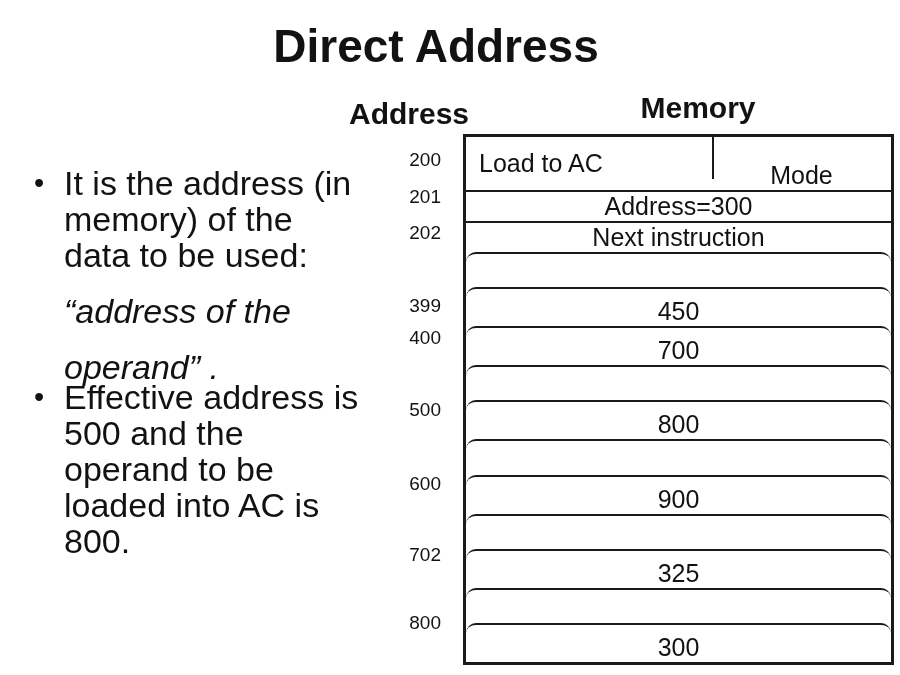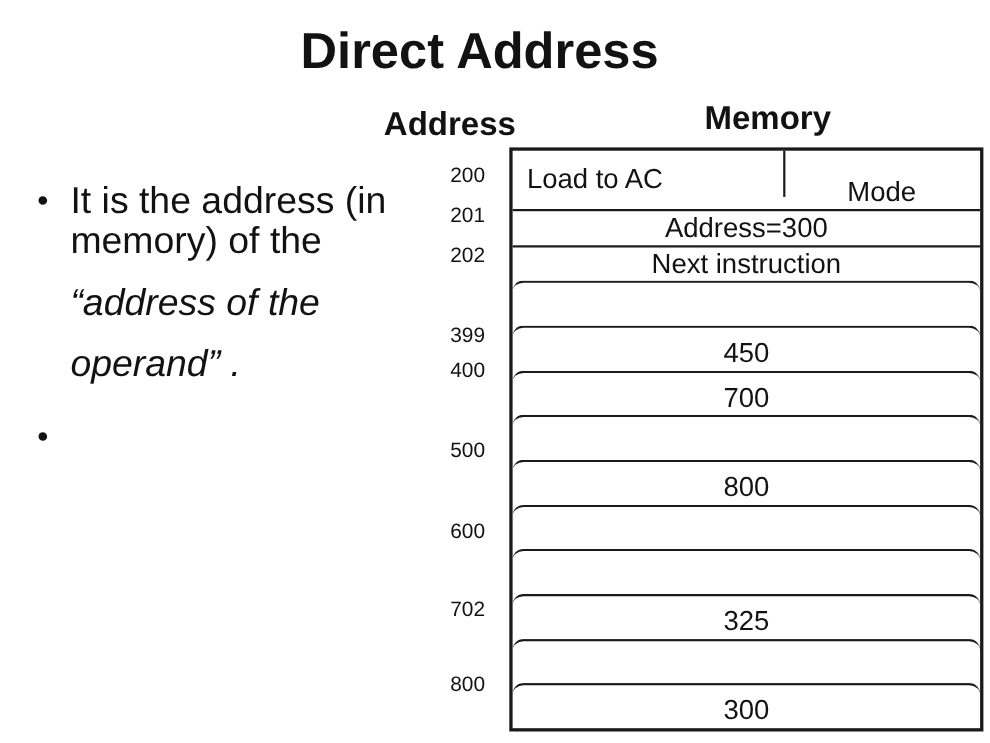--- a/index.html
+++ b/index.html
@@ -52,25 +52,33 @@
 <body>
 
 <div class="slide">
 
   <div class="title">Direct Address</div>
 
   <div class="bullet-dot" style="top:165px">•</div>
   <div class="bullet-text" style="top:165px">
     <div class="b-line">It is the address (in</div>
     <div class="b-line">memory) of the</div>
+    <div class="b-line">data to be used:</div>
     <div class="b-line italic">“address of the</div>
     <div class="b-line italic">operand” .</div>
   </div>
 
   <div class="bullet-dot" style="top:379px">•</div>
+  <div class="bullet-text" style="top:379px">
+    <div class="b-line">Effective address is</div>
+    <div class="b-line">500 and the</div>
+    <div class="b-line">operand to be</div>
+    <div class="b-line">loaded into AC is</div>
+    <div class="b-line">800.</div>
+  </div>
 
   <div class="col-header" style="left:344px; top:102px">Address</div>
   <div class="col-header" style="left:633px; top:96px">Memory</div>
 
   <div class="addr" style="top:145px">200</div>
   <div class="addr" style="top:182px">201</div>
   <div class="addr" style="top:218px">202</div>
   <div class="addr" style="top:291px">399</div>
   <div class="addr" style="top:323px">400</div>
   <div class="addr" style="top:395px">500</div>
@@ -85,19 +93,20 @@
       <div class="cell-right">Mode</div>
     </div>
     <div class="mem-row">Address=300</div>
     <div class="mem-row">Next instruction</div>
     <div class="mem-row offset"></div>
     <div class="mem-row offset">450</div>
     <div class="mem-row offset">700</div>
     <div class="mem-row offset"></div>
     <div class="mem-row offset">800</div>
     <div class="mem-row offset"></div>
+    <div class="mem-row offset">900</div>
     <div class="mem-row offset"></div>
     <div class="mem-row offset">325</div>
     <div class="mem-row offset"></div>
     <div class="mem-row offset">300</div>
   </div>
 
 </div>
 
 </body></html>

